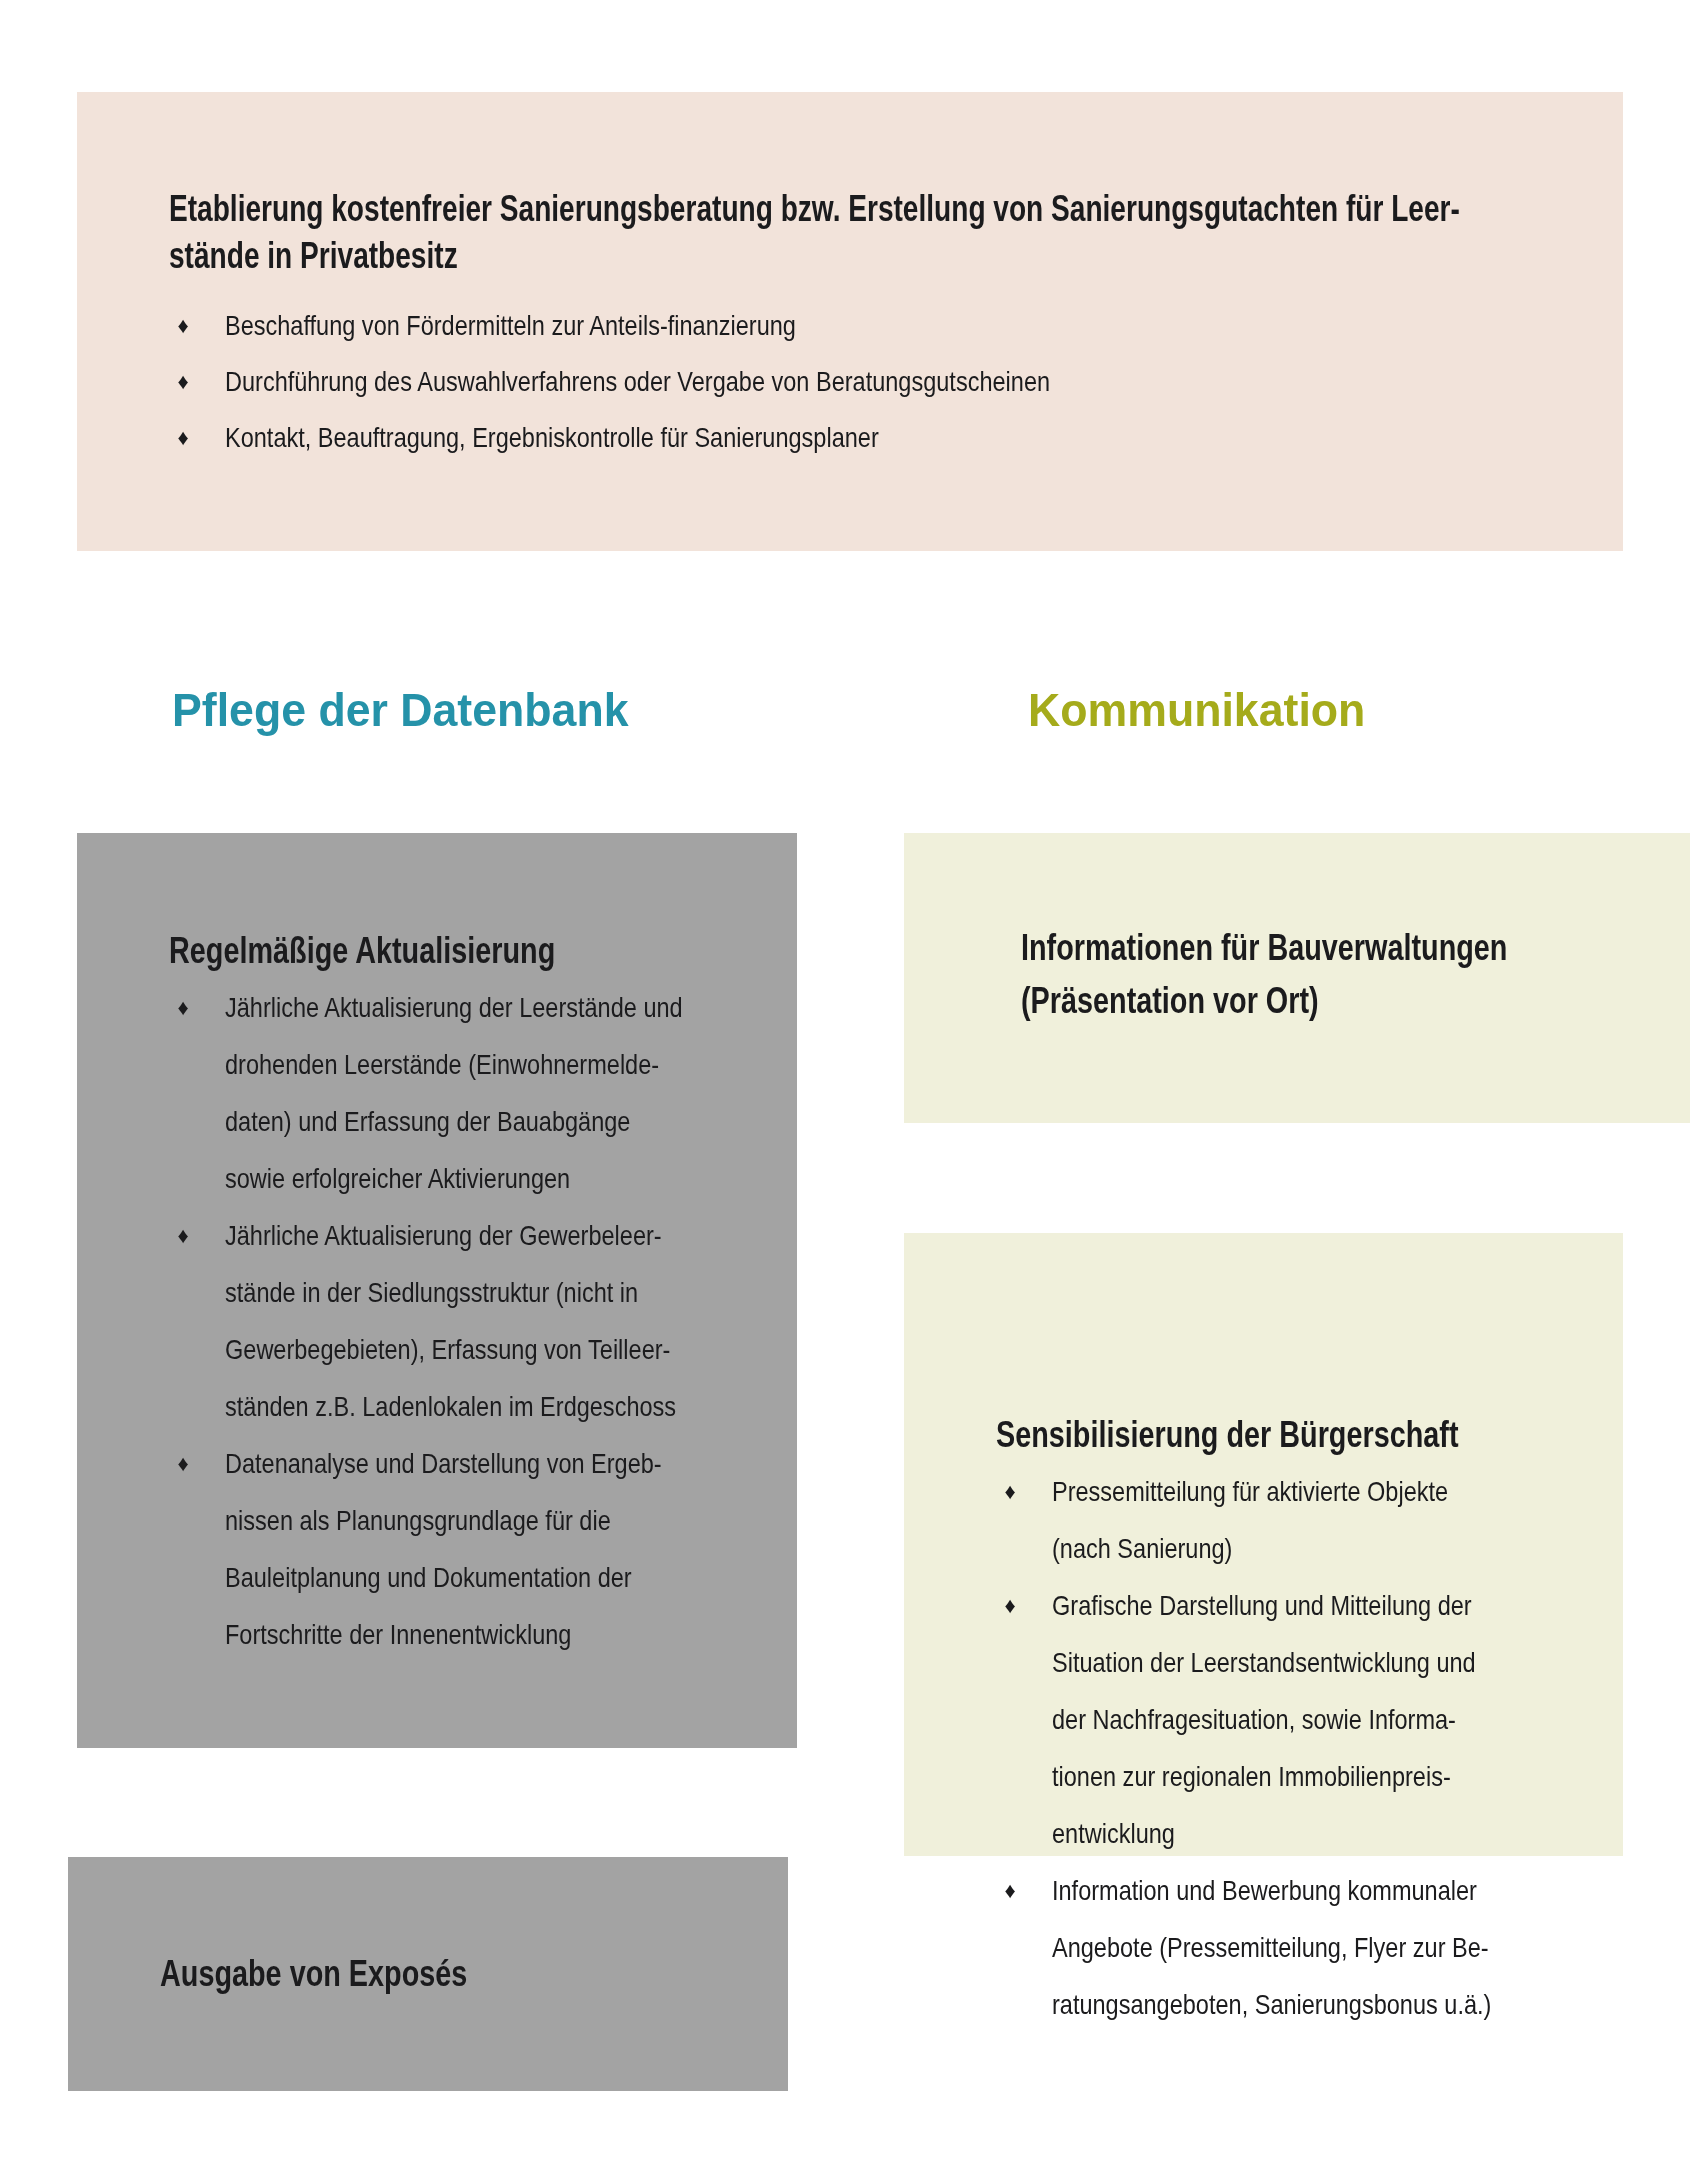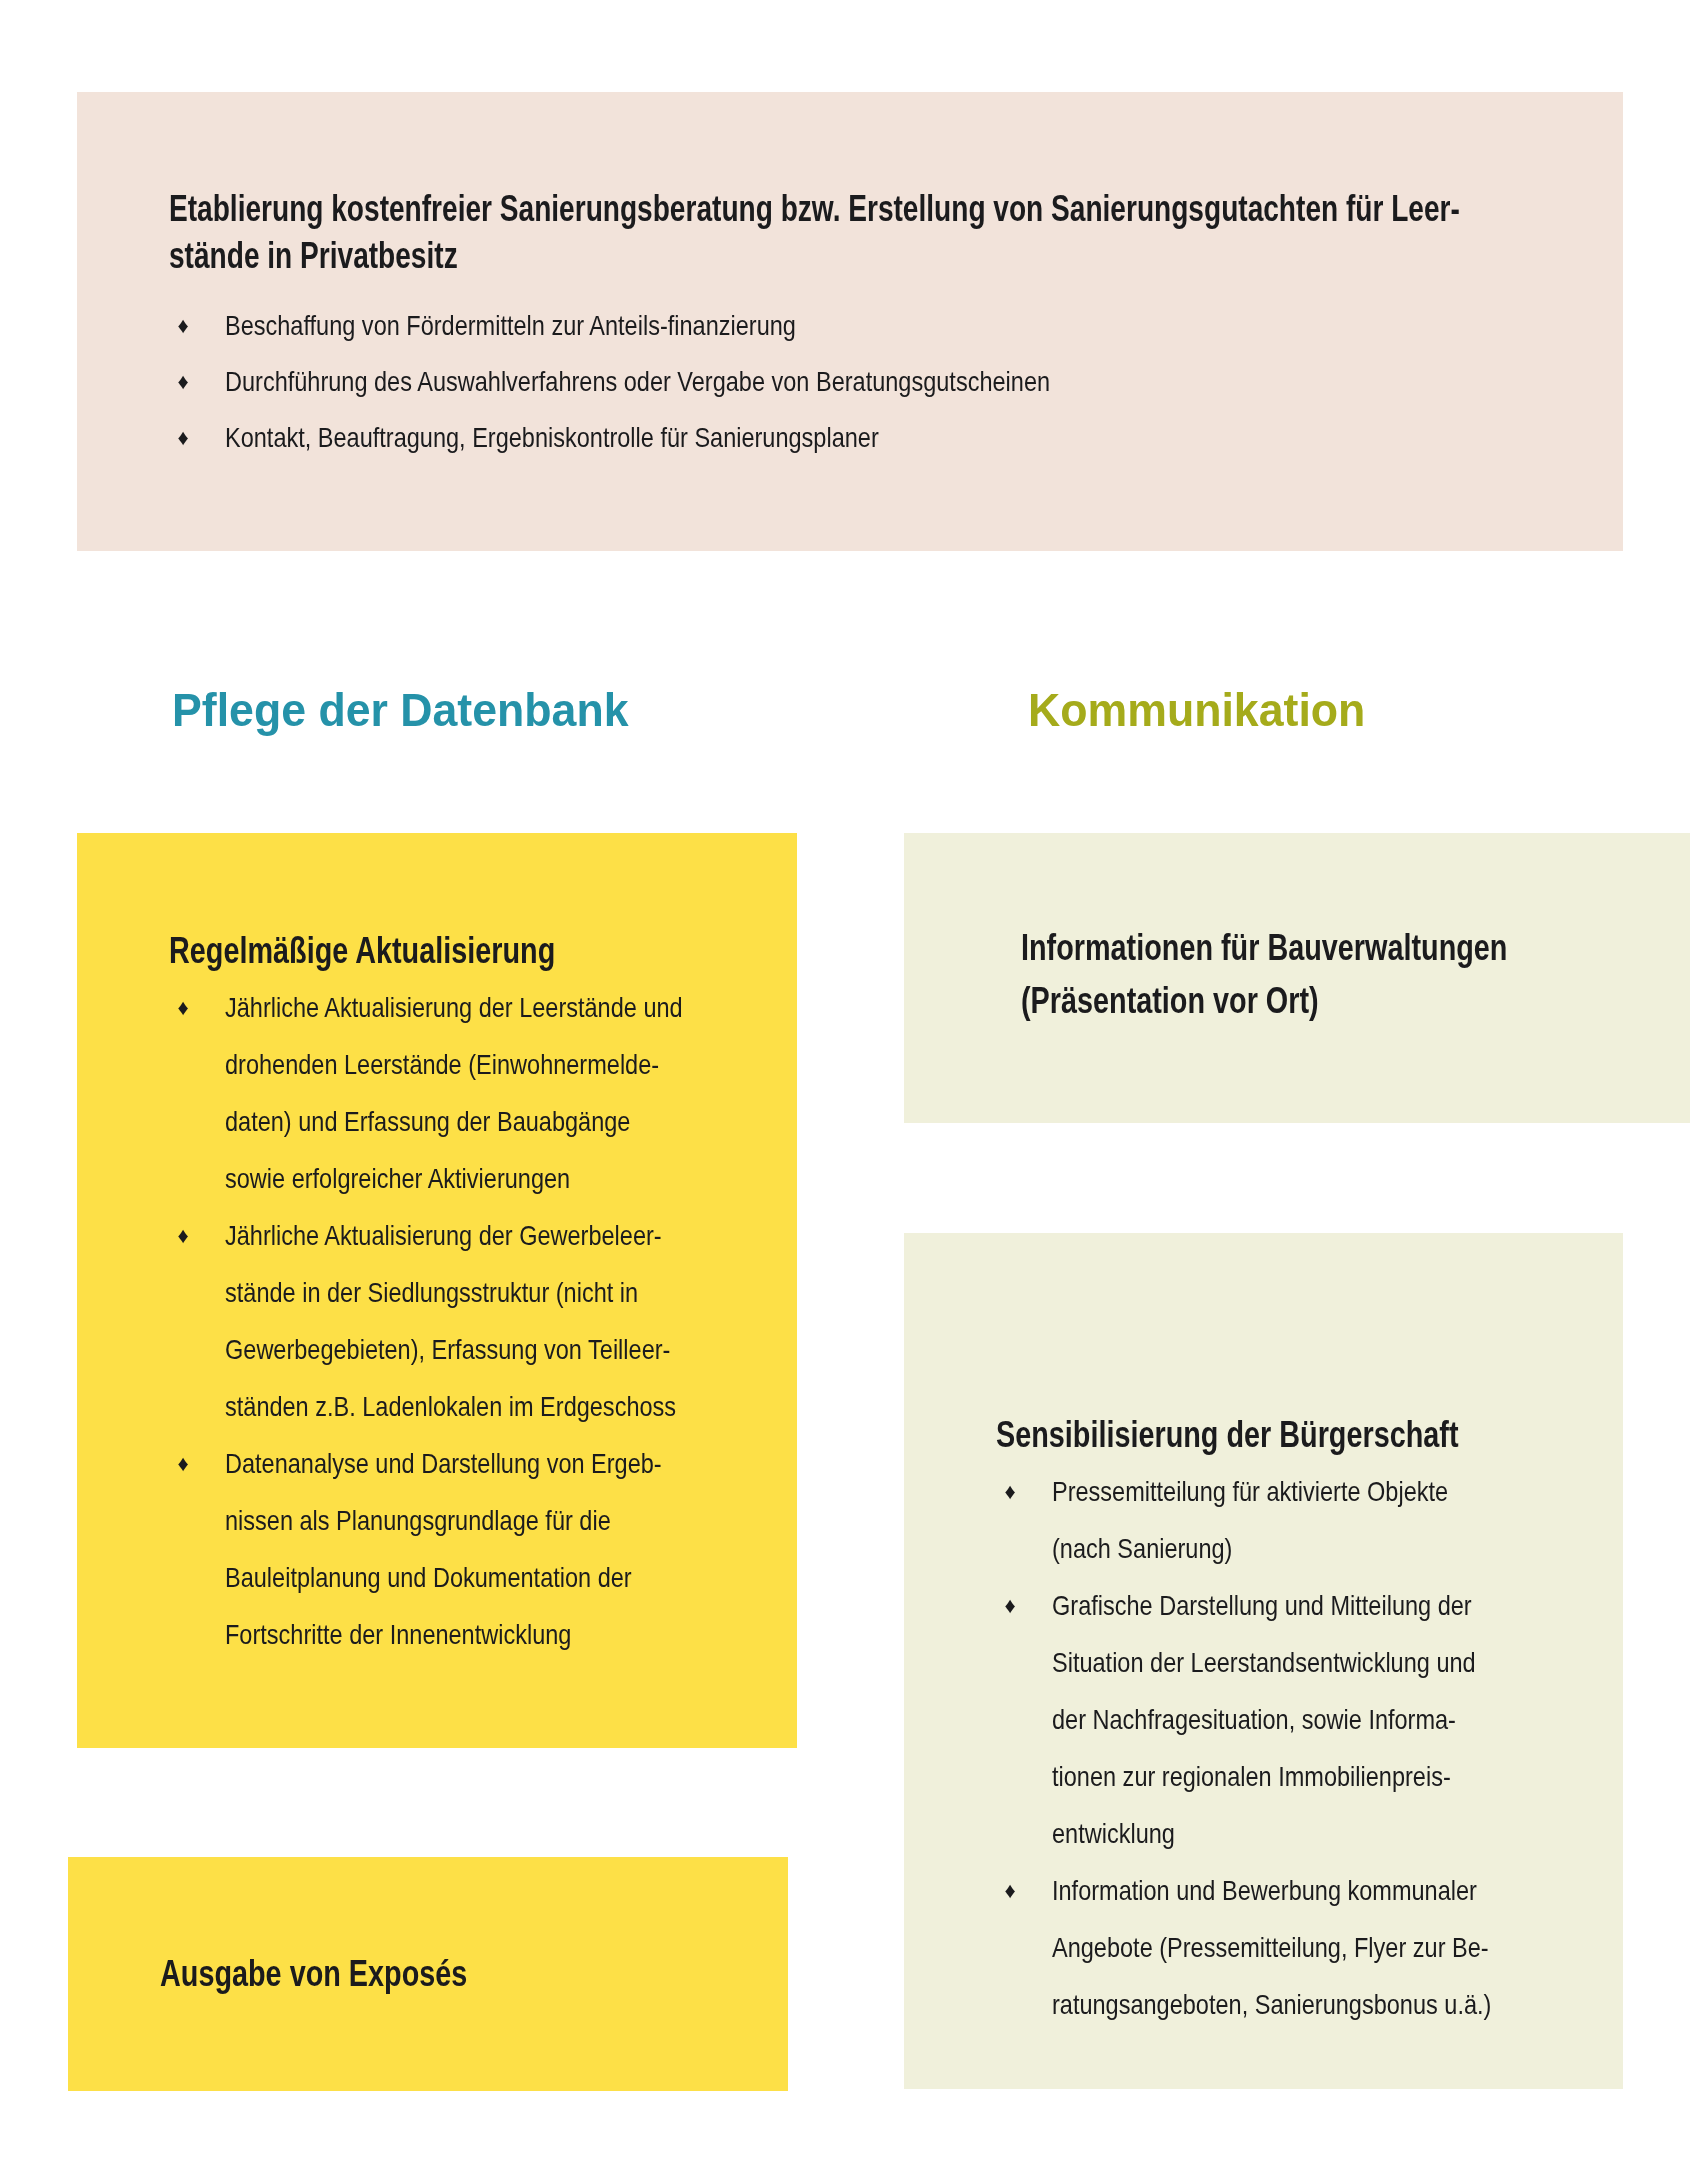--- a/index.html
+++ b/index.html
@@ -13,21 +13,21 @@
     position: relative;
     font-family: "Liberation Sans", sans-serif;
     color: #1b1b1d;
     overflow: hidden;
   }
   .box {
     position: absolute;
     box-sizing: border-box;
   }
   .box-pink   { background: #f2e3da; }
-  .box-blue   { background: #fde047; }
+  .box-blue   { background: #a3a3a3; }
   .box-yellow { background: #f0f0db; }
 
   
   .txt {
     white-space: pre;
     transform-origin: 0 0;
   }
   .title-pink {
     font-size: 36px;
     font-weight: bold;
@@ -87,21 +87,21 @@
 
   #db-box {
     left: 77px; top: 833px; width: 720px; height: 915px;
     padding: 89px 25.4px 0 92px;
   }
   #bv-box {
     left: 904px; top: 833px; width: 786px; height: 290px;
     padding: 88px 25.4px 0 117px;
   }
   #bg-box {
-    left: 904px; top: 1233px; width: 719px; height: 856px;
+    left: 904px; top: 1233px; width: 719px; height: 623px;
     padding: 173px 25.4px 0 92px;
   }
   #ex-box {
     left: 68px; top: 1857px; width: 720px; height: 234px;
     padding: 88px 25.4px 0 92px;
   }
 
   #section-title-left  { left: 172px;  top: 683px; }
   #section-title-right { left: 1028px; top: 683px; }
 </style>

